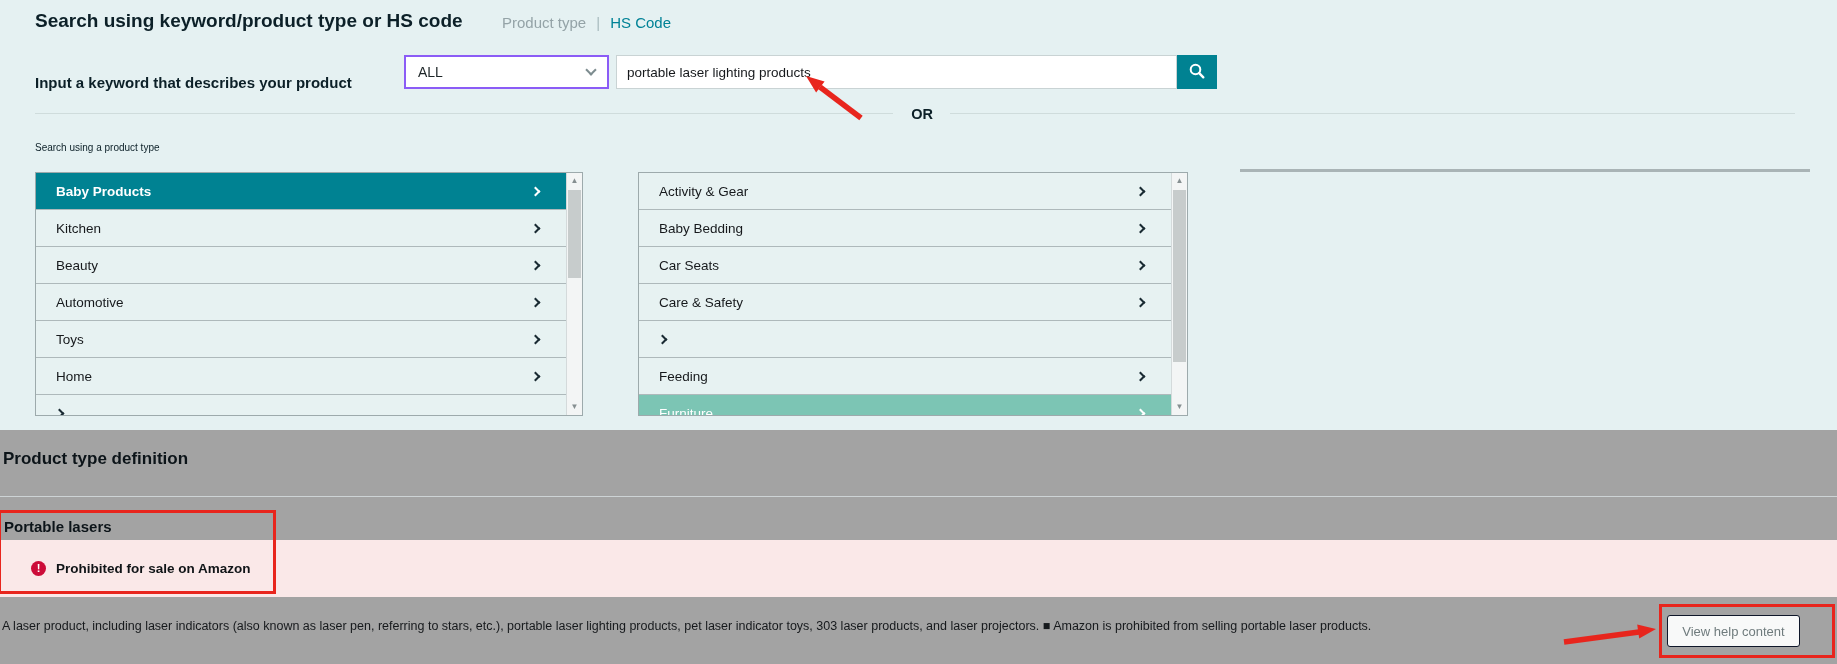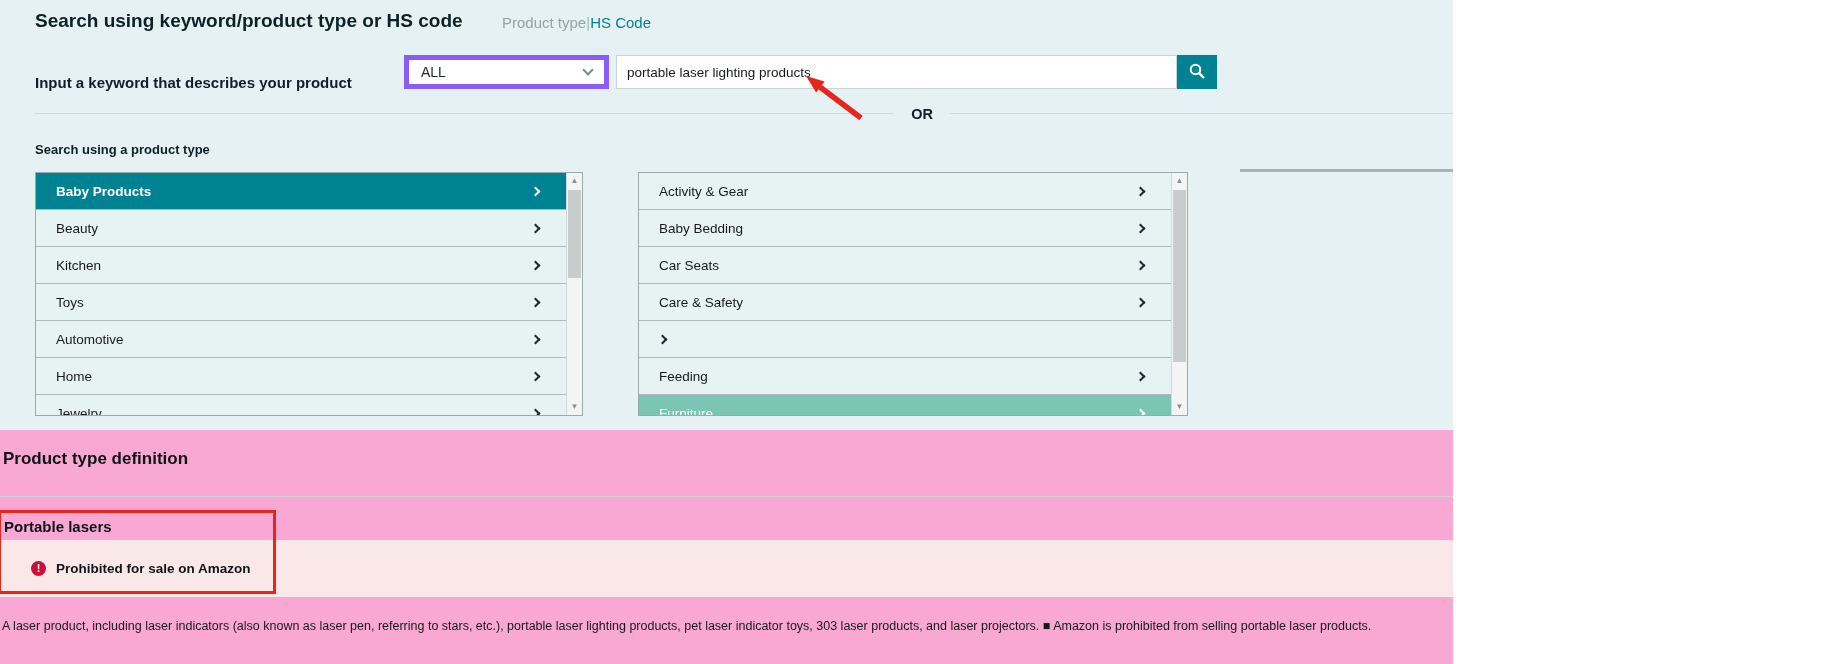--- a/index.html
+++ b/index.html
@@ -1,47 +1,47 @@
 <!DOCTYPE html>
 <html><head>
 <meta charset="utf-8">
 <style>
   * { margin:0; padding:0; box-sizing:border-box; }
   html,body { width:1837px; height:664px; background:#ffffff;
               font-family:"Liberation Sans", sans-serif; }
-  #stage { position:relative; width:1453px; height:664px; overflow:hidden; background:#f9a8d4; }
+  #stage { position:relative; width:1837px; height:664px; overflow:hidden; background:#a3a3a3; }
 
   
   .top-section { position:absolute; left:0; top:0; width:1837px; height:430px; background:#e5f1f2; }
 
   .page-title { position:absolute; left:35px; top:10px; font-size:19px; font-weight:bold; color:#0c2028; }
-  .view-tabs { position:absolute; left:502px; top:14px; font-size:15px; display:flex; align-items:flex-end; }
+  .view-tabs { position:absolute; left:502px; top:14px; font-size:15px; display:flex; align-items:flex-end; gap:10px; }
   .tab-muted { color:#94a3a7; cursor:pointer; }
   .tab-sep   { color:#a9bcbf; }
   .tab-link  { color:#008296; cursor:pointer; }
 
   .kw-label { position:absolute; left:35px; top:62px; font-size:15px; font-weight:bold; color:#0c2028;margin-top:12px; }
 
   .dropdown { position:absolute; left:404px; top:55px; width:205px; height:34px; background:#fff;
-              border:5px solid #8b5cf6; display:flex; align-items:center; padding:0 12px; cursor:pointer; }
+              border:2px solid #8b5cf6; display:flex; align-items:center; padding:0 12px; cursor:pointer; }
   .dropdown-value { font-size:14px; color:#1d2527; flex:1; }
   .chev-down { width:8px; height:8px; border-right:2px solid #7d8c8f; border-bottom:2px solid #7d8c8f;
                transform:rotate(45deg); margin-top:-4px; }
 
   .search-input { position:absolute; left:616px; top:55px; width:561px; height:34px; background:#fff;
                   border:1px solid #c9d3d4; font-size:13.5px; color:#16191c; padding:0 10px;
                   font-family:"Liberation Sans", sans-serif; outline:none; }
   .search-btn { position:absolute; left:1177px; top:55px; width:40px; height:34px; background:#008292;
                 border:none; display:flex; align-items:center; justify-content:center; cursor:pointer; }
 
   .or-line { position:absolute; top:113px; height:1px; background:#cfdcdc; }
   .or-text { position:absolute; left:901px; top:106px; width:42px; text-align:center;
              font-size:14.5px; font-weight:bold; color:#0c2028; }
 
-  .pt-heading { position:absolute; left:35px; top:142px; font-size:13px; font-weight:bold; color:#0c2028; }
+  .pt-heading { position:absolute; left:35px; top:142px; font-size:10px; font-weight:normal; color:#0c2028; }
 
   .pt-list { position:absolute; top:172px; height:244px; border:1px solid #9daaac; overflow:hidden; background:#e7f2f2; }
   .pt-list.l1 { left:35px;  width:548px; }
   .pt-list.l2 { left:638px; width:550px; }
   .pt-row { height:37px; display:flex; align-items:center; padding:0 27px 0 20px;
             border-bottom:1px solid #aeb9bb; background:#e7f2f2; color:#16191c; cursor:pointer;
             width:calc(100% - 16px); }
   .pt-row .row-label { flex:1; font-size:13.5px; }
   .pt-row .chev-right { width:7px; height:7px; border-top:2px solid #1a2b33; border-right:2px solid #1a2b33;
                         transform:rotate(45deg); }
@@ -126,41 +126,40 @@
     <div class="or-text">OR</div>
 
     <div class="pt-heading">Search using a product type</div>
 
     <div class="pt-list l1">
       <div class="pt-row selected">
         <span class="row-label">Baby Products</span>
         <span class="chev-right"></span>
       </div>
       <div class="pt-row">
+        <span class="row-label">Kitchen</span>
+        <span class="chev-right"></span>
+      </div>
+      <div class="pt-row">
         <span class="row-label">Beauty</span>
         <span class="chev-right"></span>
       </div>
       <div class="pt-row">
-        <span class="row-label">Kitchen</span>
+        <span class="row-label">Automotive</span>
         <span class="chev-right"></span>
       </div>
       <div class="pt-row">
         <span class="row-label">Toys</span>
         <span class="chev-right"></span>
       </div>
       <div class="pt-row">
-        <span class="row-label">Automotive</span>
-        <span class="chev-right"></span>
-      </div>
-      <div class="pt-row">
         <span class="row-label">Home</span>
         <span class="chev-right"></span>
       </div>
       <div class="pt-row">
-        <span class="row-label">Jewelry</span>
         <span class="chev-right"></span>
       </div>
       <div class="sbar">
         <div class="sbtn up">▲</div>
         <div class="sthumb"></div>
         <div class="sbtn down">▼</div>
       </div>
     </div>
 
     <div class="pt-list l2">

